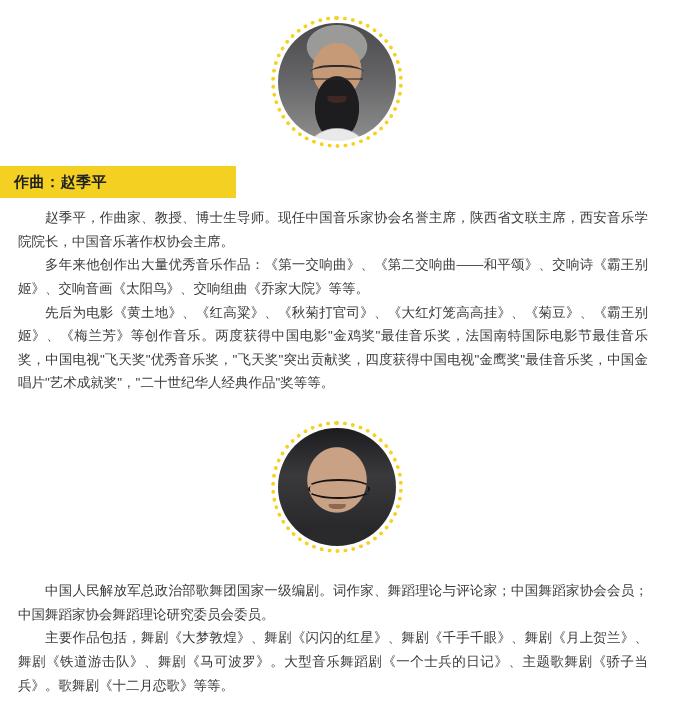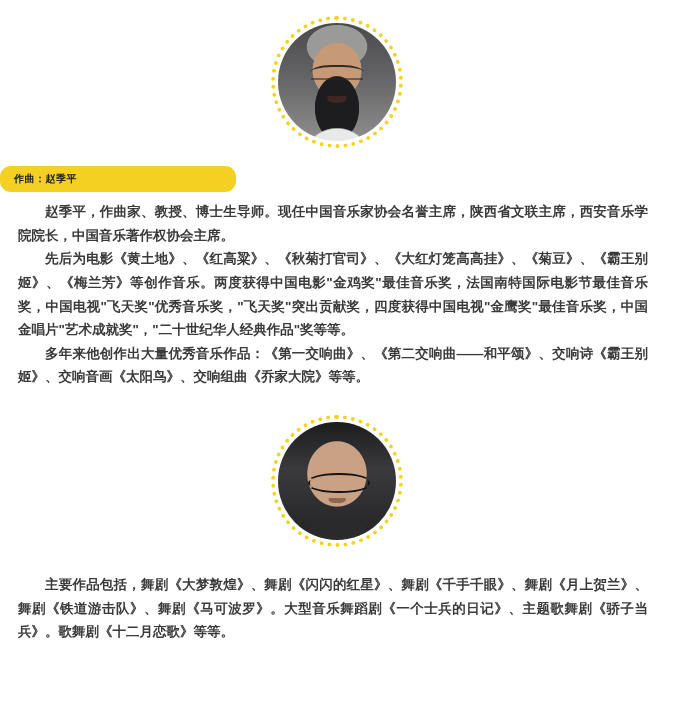--- a/index.html
+++ b/index.html
@@ -103,36 +103,34 @@
     top: 64%;
     width: 14%;
     height: 5%;
     transform: translateX(-50%);
     background: rgba(80,45,35,0.5);
     border-radius: 0 0 50% 50%;
   }
   .section-header {
     background: #f3d021;
     color: #222222;
-    font-size: 10px;
+    font-size: 15px;
     font-weight: bold;
     line-height: 1.2;
     padding: 7px 0 7px 14px;
     width: 236px;
     box-sizing: border-box;
     letter-spacing: 0.5px;
-    border-radius: 11px;
   }
   .body-text {
     padding: 8px 26px 0 18px;
     font-size: 13.5px;
     line-height: 1.75;
     color: #3a3a3a;
     text-align: justify;
-    font-weight: bold;
   }
   .body-text p {
     margin: 0;
     text-indent: 2em;
   }
   .gap-a { height: 18px; }
   .gap-b { height: 26px; }
   .gap-top { height: 16px; }
 </style>
 </head>
@@ -147,32 +145,33 @@
       <div class="portrait-inner photo-1"></div>
     </div>
   </div>
 
   <div class="gap-a"></div>
 
   <div class="section-header">作曲：赵季平</div>
 
   <div class="body-text">
     <p>赵季平，作曲家、教授、博士生导师。现任中国音乐家协会名誉主席，陕西省文联主席，西安音乐学院院长，中国音乐著作权协会主席。</p>
+    <p>多年来他创作出大量优秀音乐作品：《第一交响曲》、《第二交响曲——和平颂》、交响诗《霸王别姬》、交响音画《太阳鸟》、交响组曲《乔家大院》等等。</p>
     <p>先后为电影《黄土地》、《红高粱》、《秋菊打官司》、《大红灯笼高高挂》、《菊豆》、《霸王别姬》、《梅兰芳》等创作音乐。两度获得中国电影"金鸡奖"最佳音乐奖，法国南特国际电影节最佳音乐奖，中国电视"飞天奖"优秀音乐奖，"飞天奖"突出贡献奖，四度获得中国电视"金鹰奖"最佳音乐奖，中国金唱片"艺术成就奖"，"二十世纪华人经典作品"奖等等。</p>
-    <p>多年来他创作出大量优秀音乐作品：《第一交响曲》、《第二交响曲——和平颂》、交响诗《霸王别姬》、交响音画《太阳鸟》、交响组曲《乔家大院》等等。</p>
   </div>
 
   <div class="gap-b"></div>
 
   <div class="portrait-wrap">
     <div class="portrait">
       <div class="portrait-inner photo-2"></div>
     </div>
   </div>
 
   <div class="gap-a"></div>
 
 
   <div class="body-text">
+    <p>中国人民解放军总政治部歌舞团国家一级编剧。词作家、舞蹈理论与评论家；中国舞蹈家协会会员；中国舞蹈家协会舞蹈理论研究委员会委员。</p>
     <p>主要作品包括，舞剧《大梦敦煌》、舞剧《闪闪的红星》、舞剧《千手千眼》、舞剧《月上贺兰》、舞剧《铁道游击队》、舞剧《马可波罗》。大型音乐舞蹈剧《一个士兵的日记》、主题歌舞剧《骄子当兵》。歌舞剧《十二月恋歌》等等。</p>
   </div>
 
 </div>
 
 </body></html>

